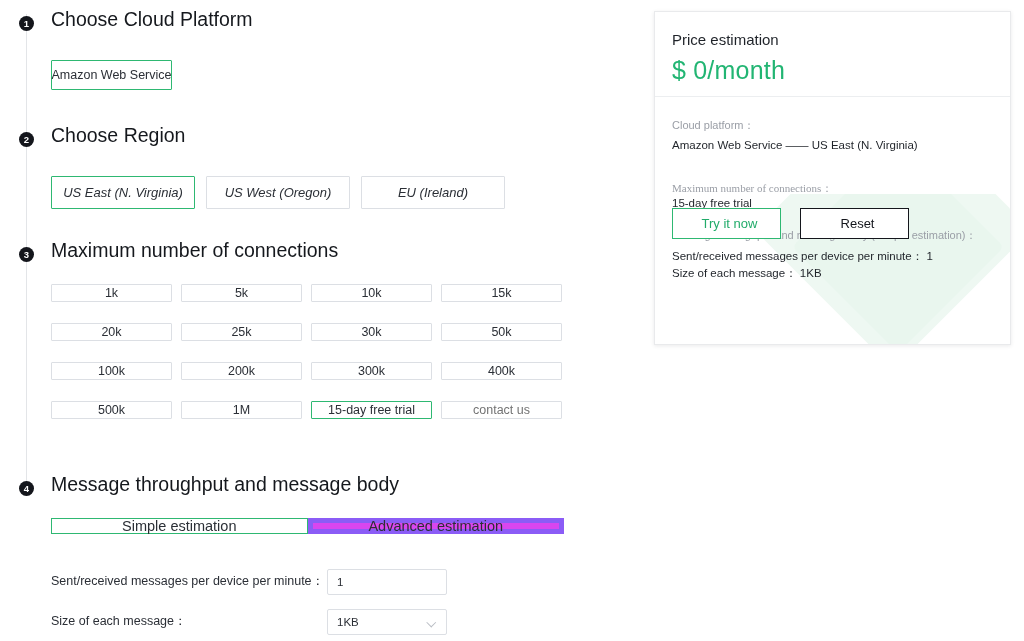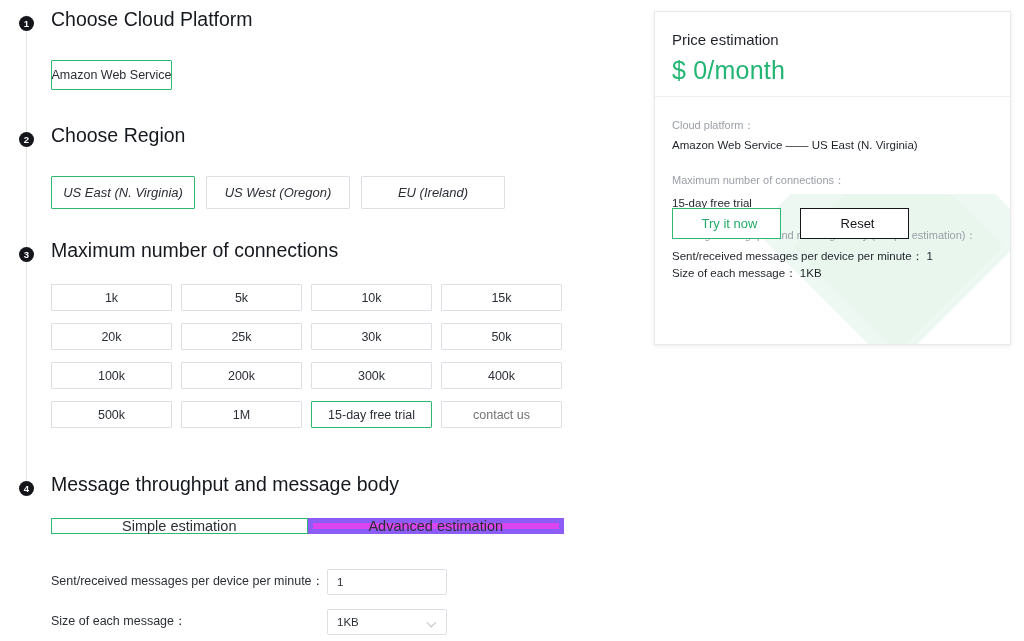--- a/index.html
+++ b/index.html
@@ -122,21 +122,21 @@
     left: 51px;
     top: 30px;
     display: grid;
     grid-template-columns: repeat(4, 121px);
     grid-auto-rows: 30px;
     column-gap: 9px;
     row-gap: 9px;
   }
   #conn-grid .opt {
     width: 121px;
-    height: 27px;
+    height: 18px;
   }
 
   
   #tabs {
     position: absolute;
     left: 51px;
     top: 30px;
     display: flex;
     width: 513px;
     height: 16px;
@@ -416,21 +416,21 @@
 
   <div class="card-head">
     <div id="price-label">Price estimation</div>
     <div id="price-amount">$ 0/month</div>
   </div>
 
   <div class="card-body">
     <div class="sec-label" style="top:21px;">Cloud platform：</div>
     <div class="sec-value" style="top:42px;">Amazon Web Service —— US East (N. Virginia)</div>
 
-    <div class="sec-label" style="top:76px;">Maximum number of connections：</div>
+    <div class="sec-label" style="top:84px;font-family:Liberation Serif, serif;">Maximum number of connections：</div>
     <div class="sec-value" style="top:100px;">15-day free trial</div>
 
     <div class="sec-label" style="top:131px;">Message throughput and message body (Simple estimation)：</div>
     <div class="sec-value" style="top:152px;">Sent/received messages per device per minute：  1</div>
     <div class="sec-value" style="top:169px;">Size of each message：  1KB</div>
   </div>
 
   <div id="card-actions">
     <div class="cbtn" id="btn-try">Try it now</div>
     <div class="cbtn" id="btn-reset">Reset</div>

